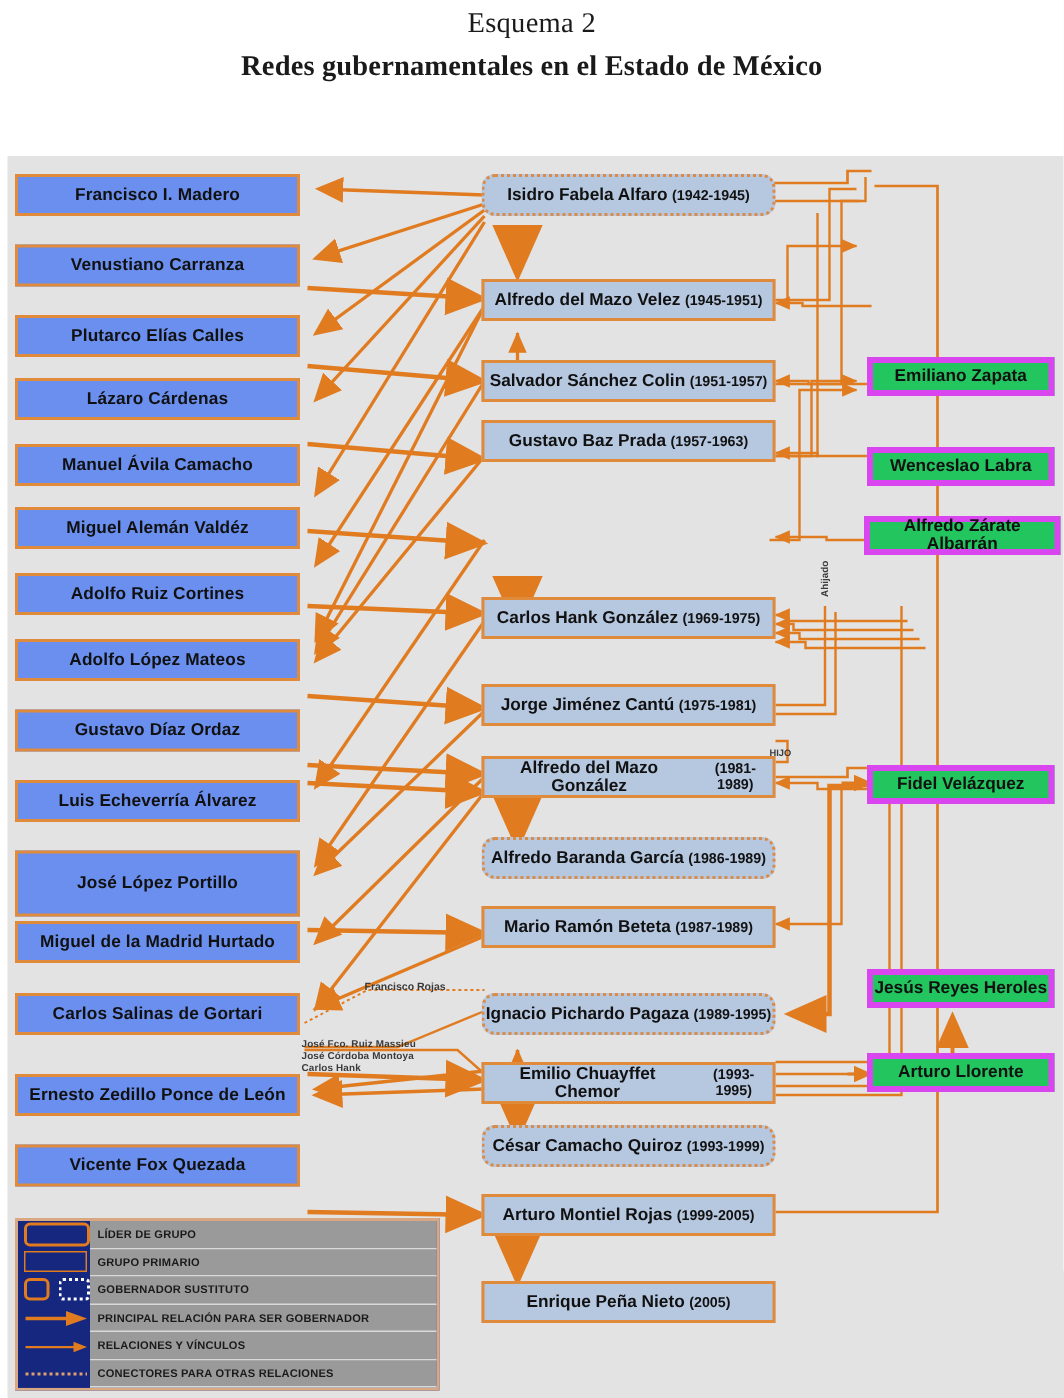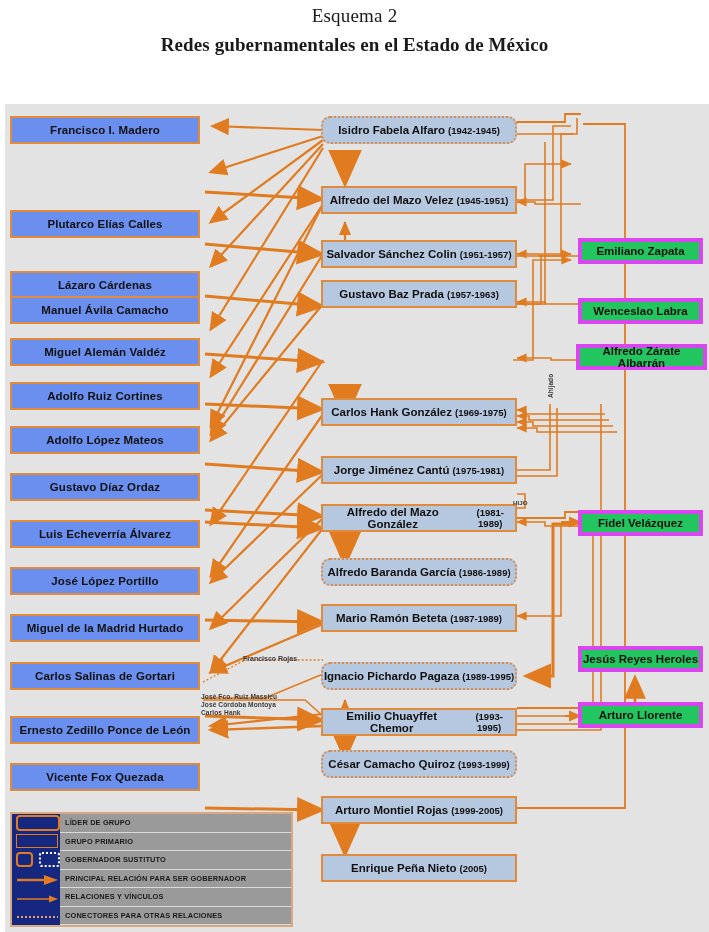--- a/index.html
+++ b/index.html
@@ -158,29 +158,30 @@
         <path d="M198,594 L260,594 L318,570" stroke-width="1.6"></path>
 
         <path d="M198,596 L300,596 L318,612"></path>
 
         <path d="M318,622 L206,626" stroke-width="2.4" marker-end="url(#ah)"></path>
 
       </g>
     </svg>
 
     <div class="box pres" style="left:5px;top:12px;width:190px;height:28px;">Francisco I. Madero</div>
+    <div class="box pres" style="left:5px;top:59px;width:190px;height:28px;">Venustiano Carranza</div>
     <div class="box pres" style="left:5px;top:106px;width:190px;height:28px;">Plutarco Elías Calles</div>
-    <div class="box pres" style="left:5px;top:148px;width:190px;height:28px;margin-top:19px;">Lázaro Cárdenas</div>
+    <div class="box pres" style="left:5px;top:148px;width:190px;height:28px;">Lázaro Cárdenas</div>
     <div class="box pres" style="left:5px;top:192px;width:190px;height:28px;">Manuel Ávila Camacho</div>
     <div class="box pres" style="left:5px;top:234px;width:190px;height:28px;">Miguel Alemán Valdéz</div>
     <div class="box pres" style="left:5px;top:278px;width:190px;height:28px;">Adolfo Ruiz Cortines</div>
     <div class="box pres" style="left:5px;top:322px;width:190px;height:28px;">Adolfo López Mateos</div>
     <div class="box pres" style="left:5px;top:369px;width:190px;height:28px;">Gustavo Díaz Ordaz</div>
     <div class="box pres" style="left:5px;top:416px;width:190px;height:28px;">Luis Echeverría Álvarez</div>
-    <div class="box pres" style="left:5px;top:463px;width:190px;height:28px;">José López Portillo</div>
+    <div class="box pres" style="left:5px;top:463px;width:190px;height:44px;">José López Portillo</div>
     <div class="box pres" style="left:5px;top:510px;width:190px;height:28px;">Miguel de la Madrid Hurtado</div>
     <div class="box pres" style="left:5px;top:558px;width:190px;height:28px;">Carlos Salinas de Gortari</div>
     <div class="box pres" style="left:5px;top:612px;width:190px;height:28px;">Ernesto Zedillo Ponce de León</div>
     <div class="box pres" style="left:5px;top:659px;width:190px;height:28px;">Vicente Fox Quezada</div>
 
     <div class="box gov sub" style="left:316px;top:12px;width:196px;height:28px;">
       <span>Isidro Fabela Alfaro</span>
         <span class="yr">(1942-1945)</span>
     </div>
     <div class="box gov" style="left:316px;top:82px;width:196px;height:28px;">

